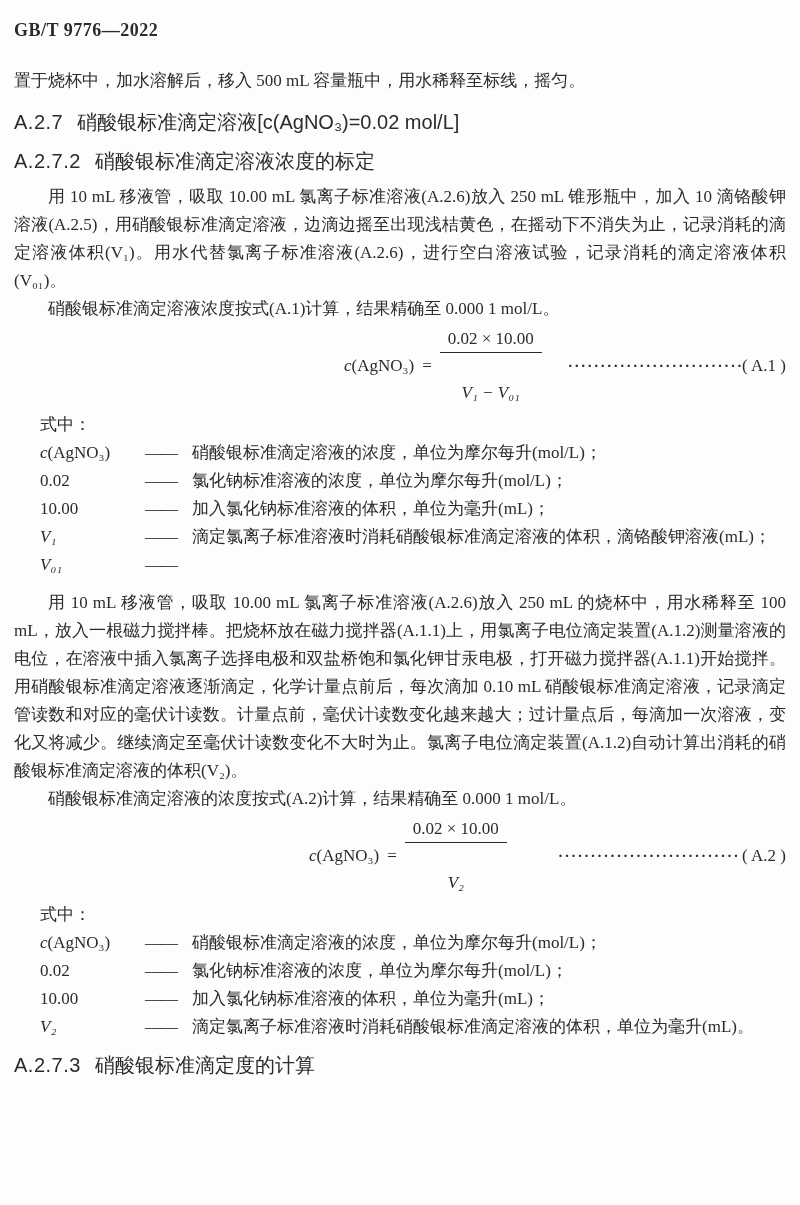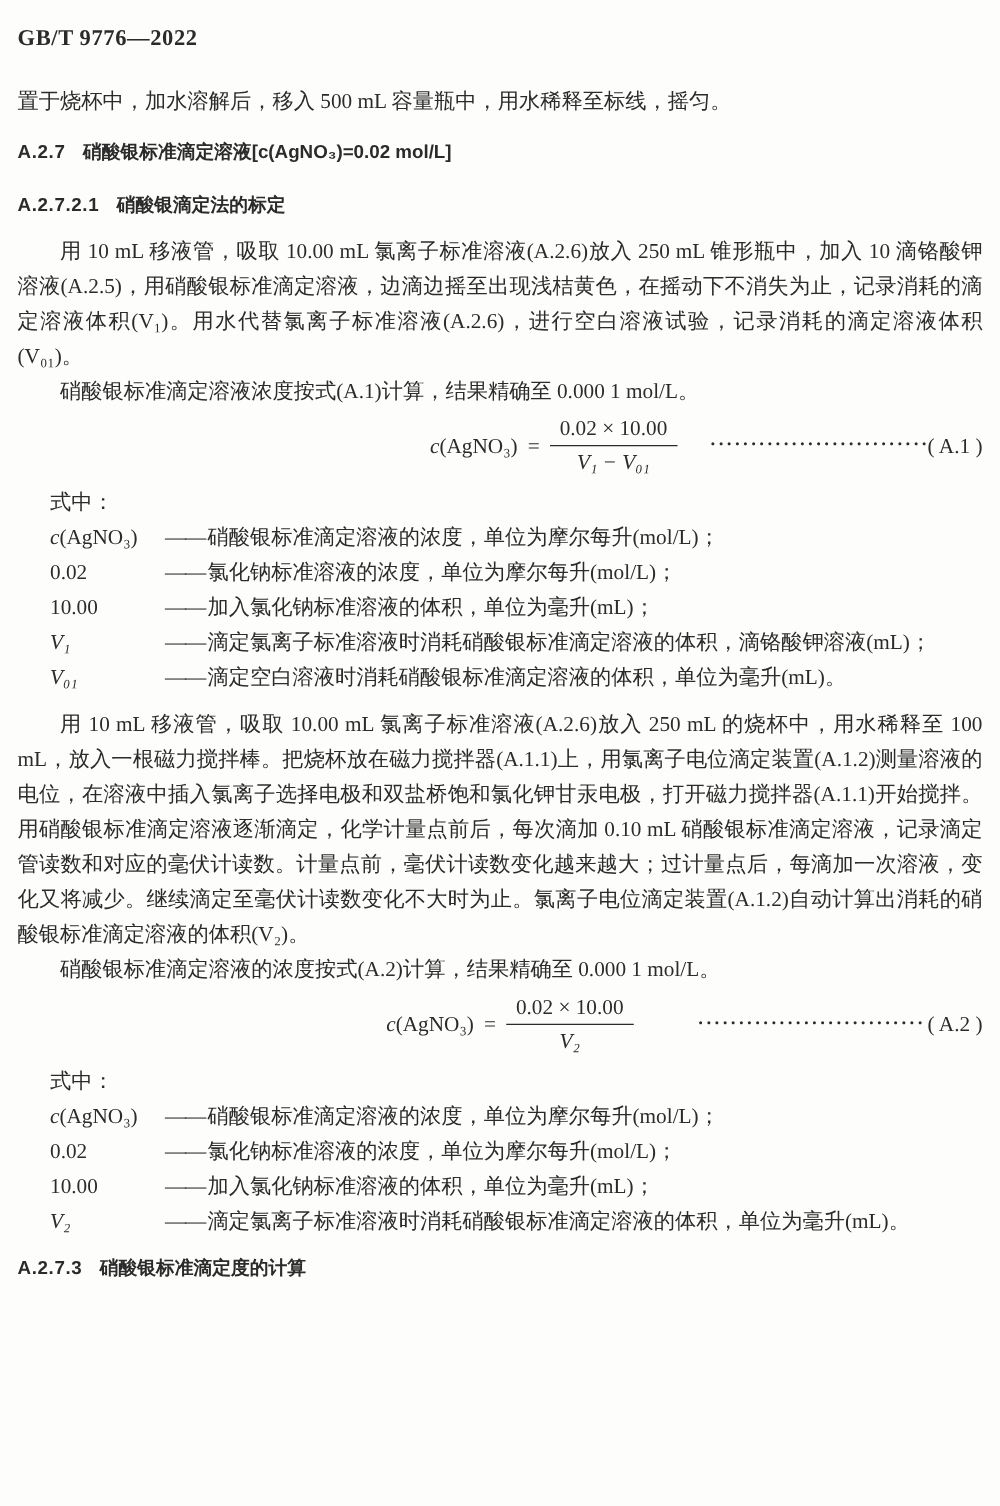--- a/index.html
+++ b/index.html
@@ -25,22 +25,22 @@
   }
   .para{
     line-height:28px;
     text-align:justify;
     text-justify:inter-ideograph;
     margin:0;
   }
   .indent{text-indent:2em;}
   .heading{
     font-family:"Liberation Sans","DejaVu Sans",sans-serif;
-    font-weight:bold;
-    font-size:15px;
+    font-weight:normal;
+    font-size:20px;
     line-height:24px;
     margin:0;
   }
   .heading .h-num{margin-right:14px;letter-spacing:.5px;}
   .h-a27  {margin-top:15px;}
   .h-a271 {margin-top:19px;}
   .h-a272 {margin-top:15px;}
   .h-a2721{margin-top:19px;}
   .h-a2722{margin-top:13px;}
   .h-a273 {margin-top:12px;}
@@ -60,20 +60,21 @@
   }
   .var{font-style:italic;}
   .f-lhs-rest{margin-right:4px;}
   .f-eqsign{margin:0 4px;}
   .frac{
     display:inline-flex;
     flex-direction:column;
     align-items:center;
     text-align:right;
     margin-left:4px;
+    gap:27px;
   }
   .frac .num{
     padding:0 8px 2px 8px;
     border-bottom:1.6px solid #2b2b2b;
     line-height:22px;
   }
   .frac .den{
     padding-top:2px;
     line-height:22px;
     font-style:italic;
@@ -91,20 +92,21 @@
   .f-label{white-space:nowrap;}
   
   .where-lead{
     margin:0 0 0 26px;
     line-height:28px;
   }
   .def-row{
     display:flex;
     margin-left:26px;
     line-height:28px;
+    gap:13px;
   }
   .def-term{
     flex:0 0 92px;
     white-space:nowrap;
   }
   .def-dash{flex:0 0 auto;letter-spacing:-1px;}
   .def-text{flex:1 1 auto;padding-left:2px;}
 </style>
 </head>
 <body>
@@ -113,24 +115,24 @@
 
   <div class="doc-header">GB/T 9776—2022</div>
 
   <p class="para">置于烧杯中，加水溶解后，移入 500 mL 容量瓶中，用水稀释至标线，摇匀。</p>
 
   <h3 class="heading h-a27">
     <span class="h-num">A.2.7</span><span>硝酸银标准滴定溶液[c(AgNO₃)=0.02 mol/L]</span>
   </h3>
 
 
-
-  <h3 class="heading h-a2721">
-    <span class="h-num">A.2.7.2.1</span><span>硝酸银滴定法的标定</span>
+  <h3 class="heading h-a272">
+    <span class="h-num">A.2.7.2</span><span>硝酸银标准滴定溶液浓度的标定</span>
   </h3>
+
   <p class="para indent p-after-h">用 10 mL 移液管，吸取 10.00 mL 氯离子标准溶液(A.2.6)放入 250 mL 锥形瓶中，加入 10 滴铬酸钾溶液(A.2.5)，用硝酸银标准滴定溶液，边滴边摇至出现浅桔黄色，在摇动下不消失为止，记录消耗的滴定溶液体积(V₁)。用水代替氯离子标准溶液(A.2.6)，进行空白溶液试验，记录消耗的滴定溶液体积(V₀₁)。</p>
   <p class="para indent">硝酸银标准滴定溶液浓度按式(A.1)计算，结果精确至 0.000 1 mol/L。</p>
 
   <div class="formula-row">
     <span class="f-left-a1"></span>
     <span class="f-eq">
       <span class="var">c</span>
       <span class="f-lhs-rest">(AgNO₃)</span>
       <span class="f-eqsign">=</span>
       <span class="frac">
@@ -159,21 +161,20 @@
     <span class="def-text">加入氯化钠标准溶液的体积，单位为毫升(mL)；</span>
   </div>
   <div class="def-row">
     <span class="def-term var">V₁</span>
     <span class="def-dash">——</span>
     <span class="def-text">滴定氯离子标准溶液时消耗硝酸银标准滴定溶液的体积，滴铬酸钾溶液(mL)；</span>
   </div>
   <div class="def-row">
     <span class="def-term var">V₀₁</span>
     <span class="def-dash">——</span>
-    <span class="def-text">滴定空白溶液时消耗硝酸银标准滴定溶液的体积，单位为毫升(mL)。</span>
   </div>
 
   <p class="para indent p-after-h">用 10 mL 移液管，吸取 10.00 mL 氯离子标准溶液(A.2.6)放入 250 mL 的烧杯中，用水稀释至 100 mL，放入一根磁力搅拌棒。把烧杯放在磁力搅拌器(A.1.1)上，用氯离子电位滴定装置(A.1.2)测量溶液的电位，在溶液中插入氯离子选择电极和双盐桥饱和氯化钾甘汞电极，打开磁力搅拌器(A.1.1)开始搅拌。用硝酸银标准滴定溶液逐渐滴定，化学计量点前后，每次滴加 0.10 mL 硝酸银标准滴定溶液，记录滴定管读数和对应的毫伏计读数。计量点前，毫伏计读数变化越来越大；过计量点后，每滴加一次溶液，变化又将减少。继续滴定至毫伏计读数变化不大时为止。氯离子电位滴定装置(A.1.2)自动计算出消耗的硝酸银标准滴定溶液的体积(V₂)。</p>
   <p class="para indent">硝酸银标准滴定溶液的浓度按式(A.2)计算，结果精确至 0.000 1 mol/L。</p>
 
   <div class="formula-row">
     <span class="f-left-a2"></span>
     <span class="f-eq">
       <span class="var">c</span>
       <span class="f-lhs-rest">(AgNO₃)</span>

